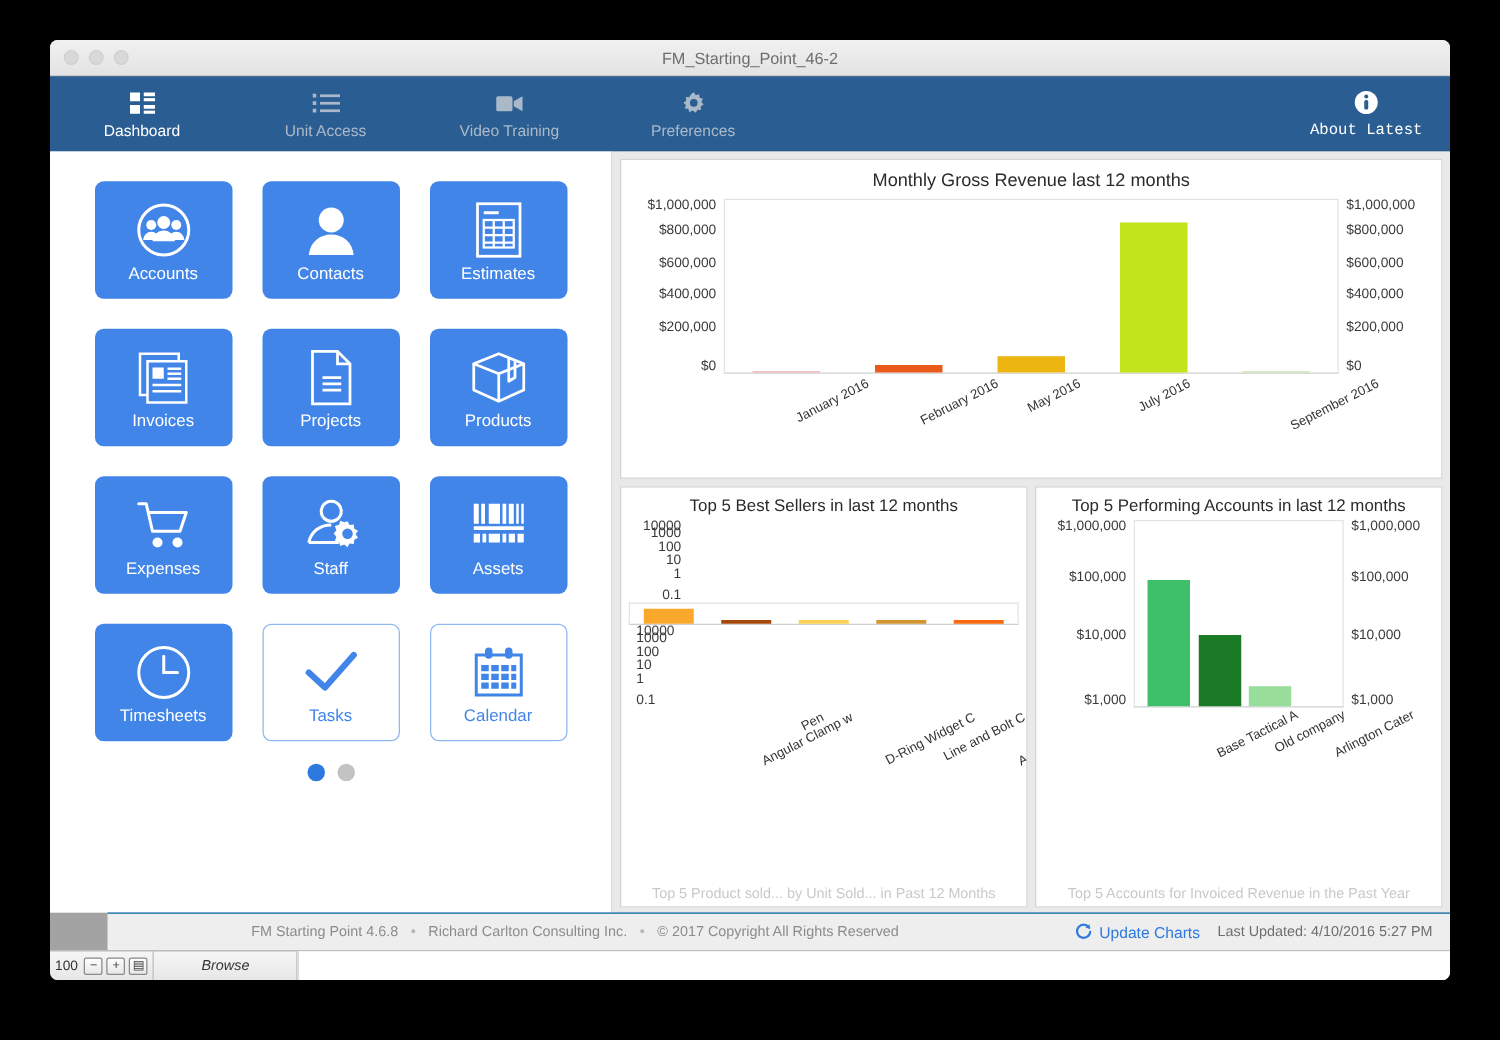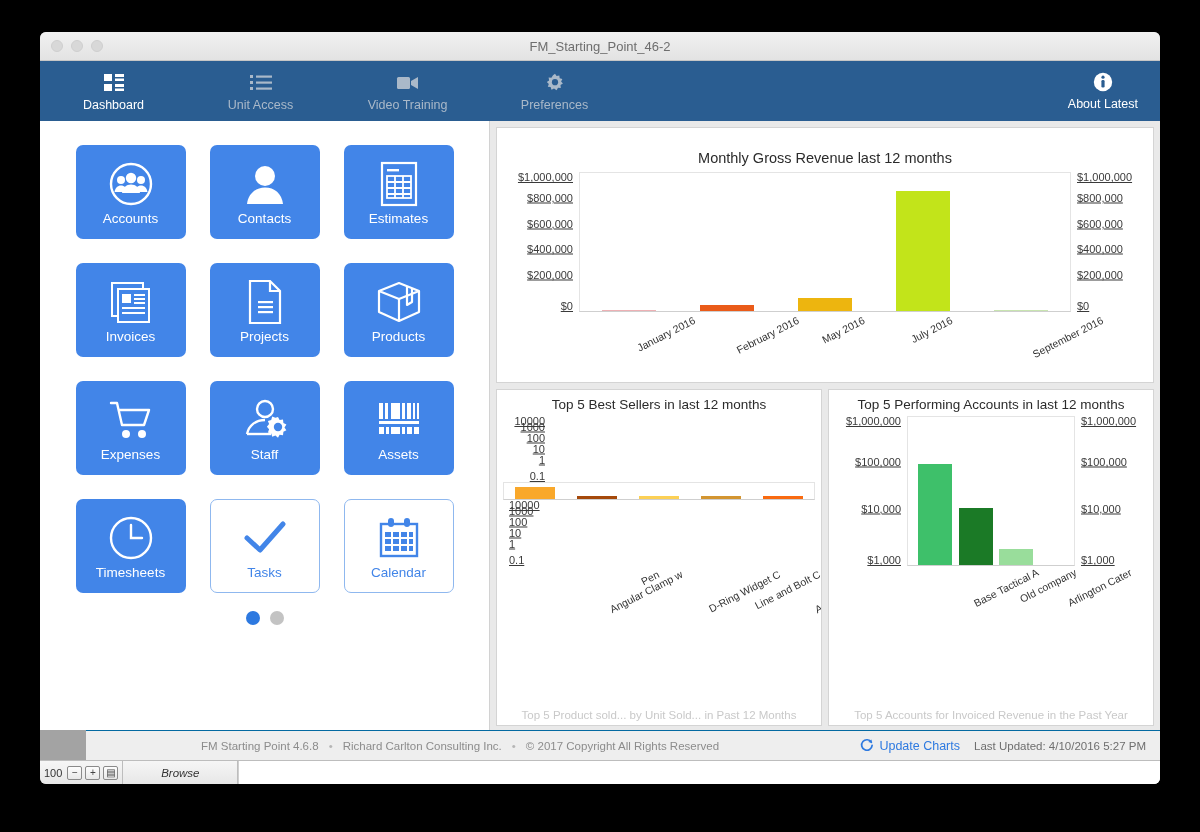--- a/index.html
+++ b/index.html
@@ -60,21 +60,21 @@
     padding-top: 2px;
   }
   .nav-item .nav-label { font-size: 12.5px; color: #aab9c9; }
   .nav-item.active .nav-label { color: #ffffff; font-weight: normal; }
   .nav-icon { height: 22px; display: flex; align-items: center; justify-content: center; }
   .nav-right {
     position: absolute; right: 22px; top: 50%; transform: translateY(-50%);
     display: flex; flex-direction: column; align-items: center; gap: 4px;
     cursor: pointer;
   }
-  .nav-right .nav-label { font-size: 12.5px; color: #ffffff; }
+  .nav-right .nav-label { font-size: 12.5px; color: #ffffff; font-family: Liberation Mono, monospace; }
   
   .body-area {
     flex: 1 1 auto;
     display: flex;
     background: #e9e9e9;
     padding: 0;
     min-height: 0;
   }
   .left-panel {
     width: 450px; flex: 0 0 450px;
@@ -115,31 +115,31 @@
   .card {
     background: #ffffff;
     border: 1px solid #d4d4d4;
     position: relative;
     overflow: hidden;
   }
   .card-top { flex: 0 0 256px; height: 256px; }
   .card-row { flex: 1 1 auto; display: flex; gap: 6px; min-height: 0; }
   .card-half { flex: 1 1 50%; min-width: 0; position: relative; }
 
-  .chart-title { text-align: center; font-size: 14.5px; color: #2b2b2b; padding-top: 22px; }
+  .chart-title { text-align: center; font-size: 14.5px; color: #2b2b2b; padding-top: 9px; }
   .chart-title.small { font-size: 13.5px; padding-top: 7px; }
   .chart-foot {
     position: absolute; bottom: 4px; left: 0; right: 0;
     text-align: center; font-size: 11.5px; color: #c9c9c9;
   }
   
   .plot-wrap { display: flex; align-items: stretch; }
   .axis-col {
     display: flex; flex-direction: column; justify-content: space-between;
-    font-size: 11px; color: #3a3a3a; white-space: nowrap; text-decoration: underline;
+    font-size: 11px; color: #3a3a3a; white-space: nowrap;
   }
   .axis-col.left { align-items: flex-end; padding-right: 6px; }
   .axis-col.right { align-items: flex-start; padding-left: 6px; }
   .axis-col span { line-height: 1; transform: translateY(-50%); }
   .axis-col span:first-child { transform: translateY(0); }
   .axis-col span:last-child { transform: translateY(0); }
   .plot {
     flex: 1 1 auto; position: relative;
     border: 1px solid #e4e4e4; border-bottom: 1px solid #cfcfcf;
     background: #fff;

